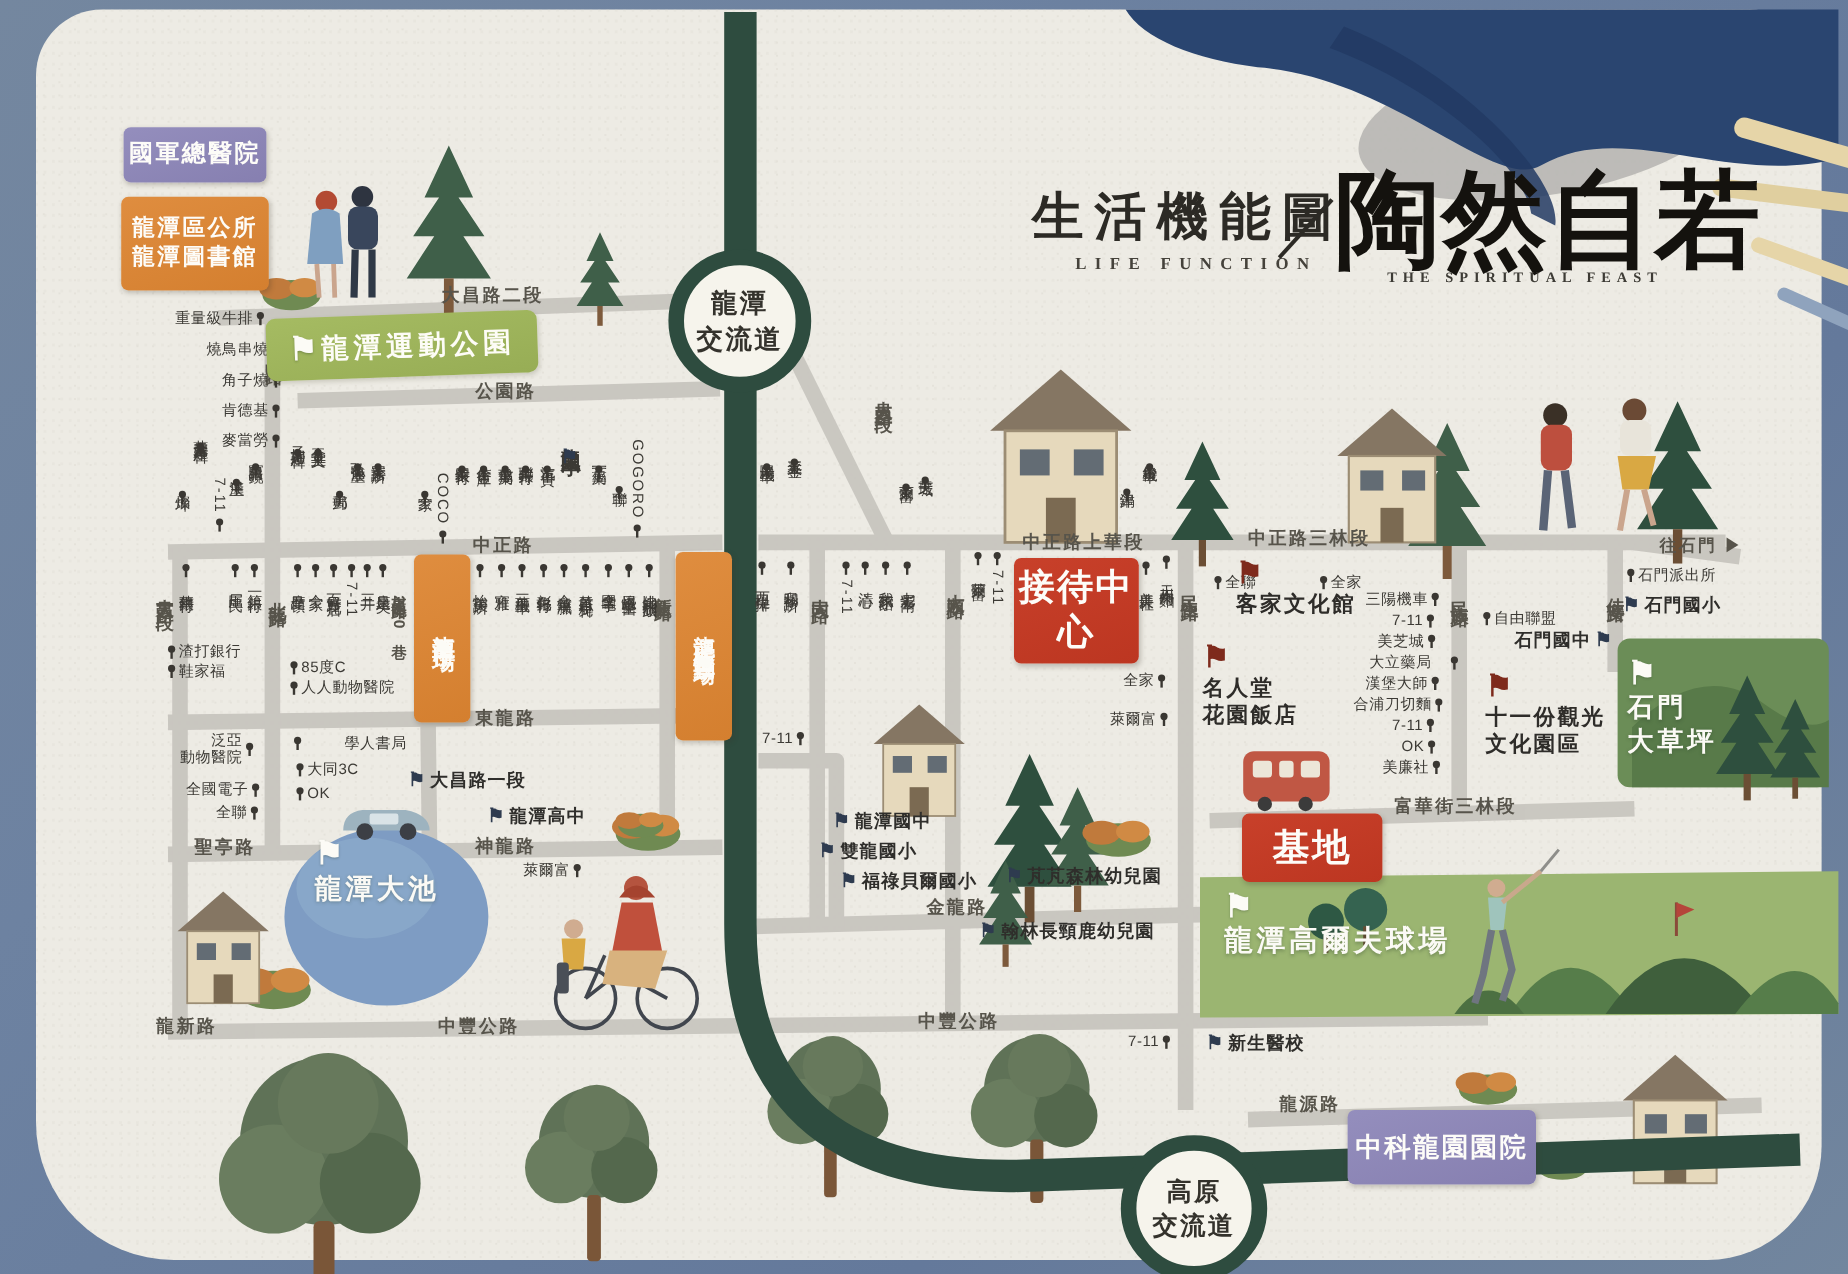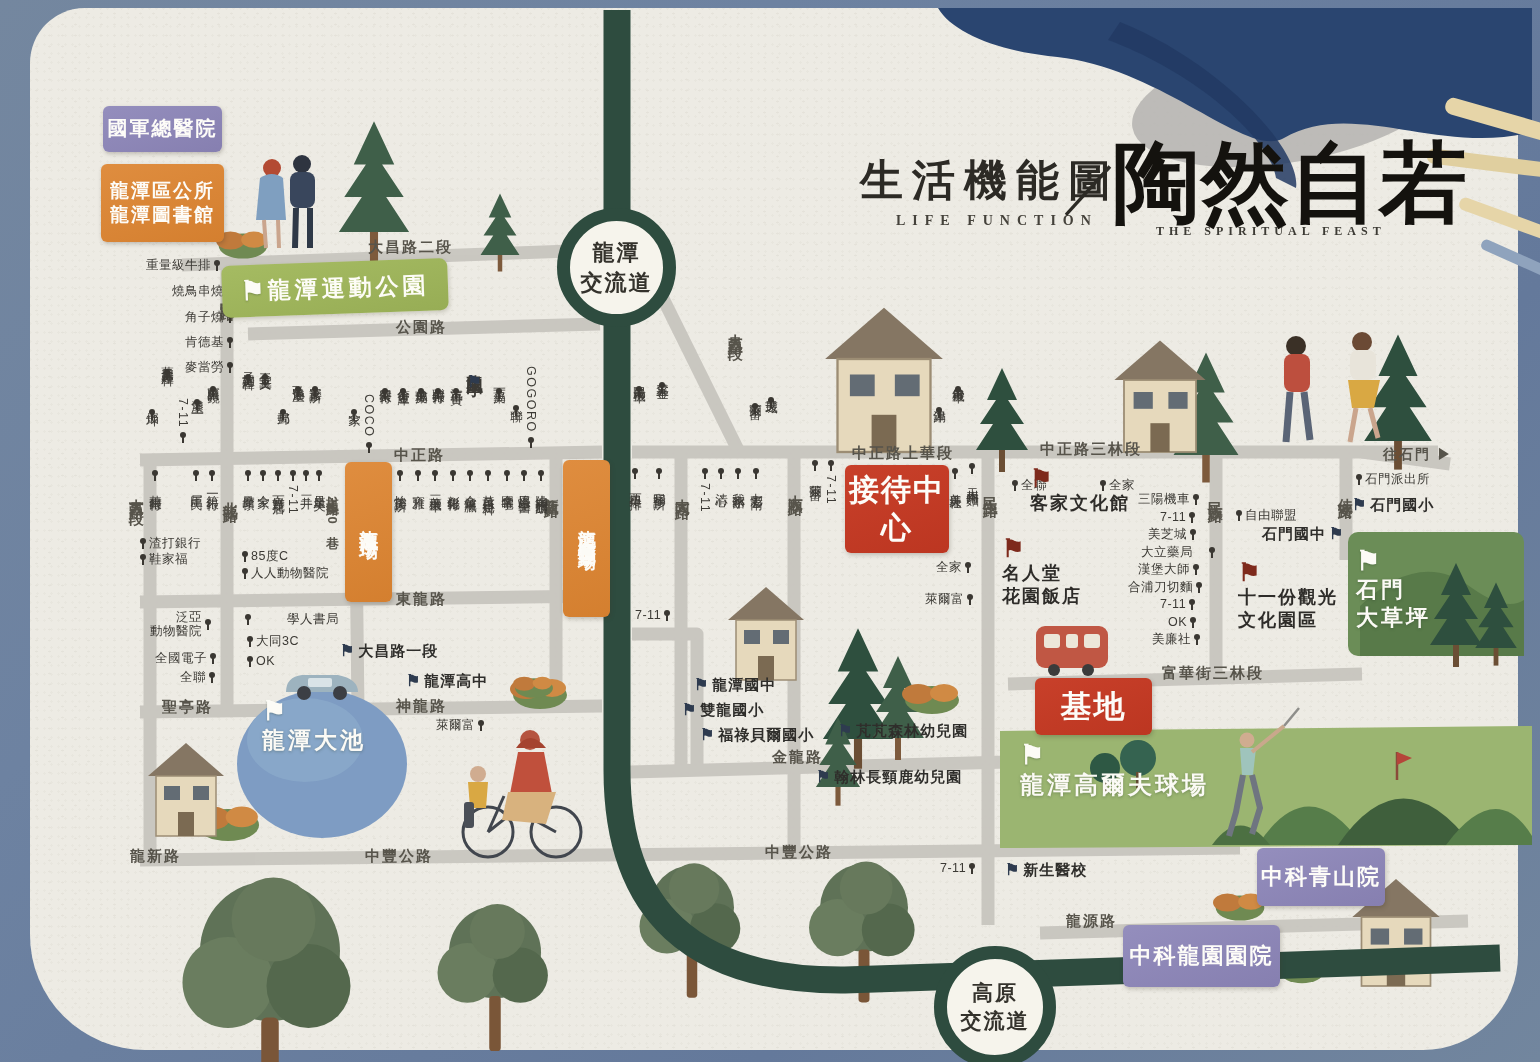--- a/index.html
+++ b/index.html
@@ -786,23 +786,20 @@
     <div class="it bx bx-orange bxv bx-wrap" style="left: 563px; top: 460px; width: 47px; height: 157px; font-size: 18px;">
       <span class="t">龍潭綜合運動場</span>
       <span class="flg f-whs">⚑</span>
     </div>
     <div class="it bx bx-red bx-wrap" style="left: 845px; top: 465px; width: 104px; height: 88px; font-size: 30px; justify-content: center;">
       <span class="t">接待中心</span>
     </div>
     <div class="it bx bx-red" style="left: 1035px; top: 678px; width: 117px; height: 57px; font-size: 31px;">
       <span class="t">基地</span>
     </div>
-    <div class="it bx bx-purple" style="left: 1257px; top: 848px; width: 128px; height: 58px; font-size: 22px;">
-      <span class="t">中科青山院</span>
-    </div>
     <div class="it bx bx-purple" style="left: 1123px; top: 925px; width: 157px; height: 62px; font-size: 22px;">
       <span class="t">中科龍園園院</span>
     </div>
     <div class="it band" style="left: 222px; top: 262px; width: 226px; height: 52px; font-size: 23px; transform: rotate(-2deg);">
       <span class="flg f-wh">⚑</span>
       <span class="t">龍潭運動公園</span>
     </div>
   </div>
 
 </body></html>

